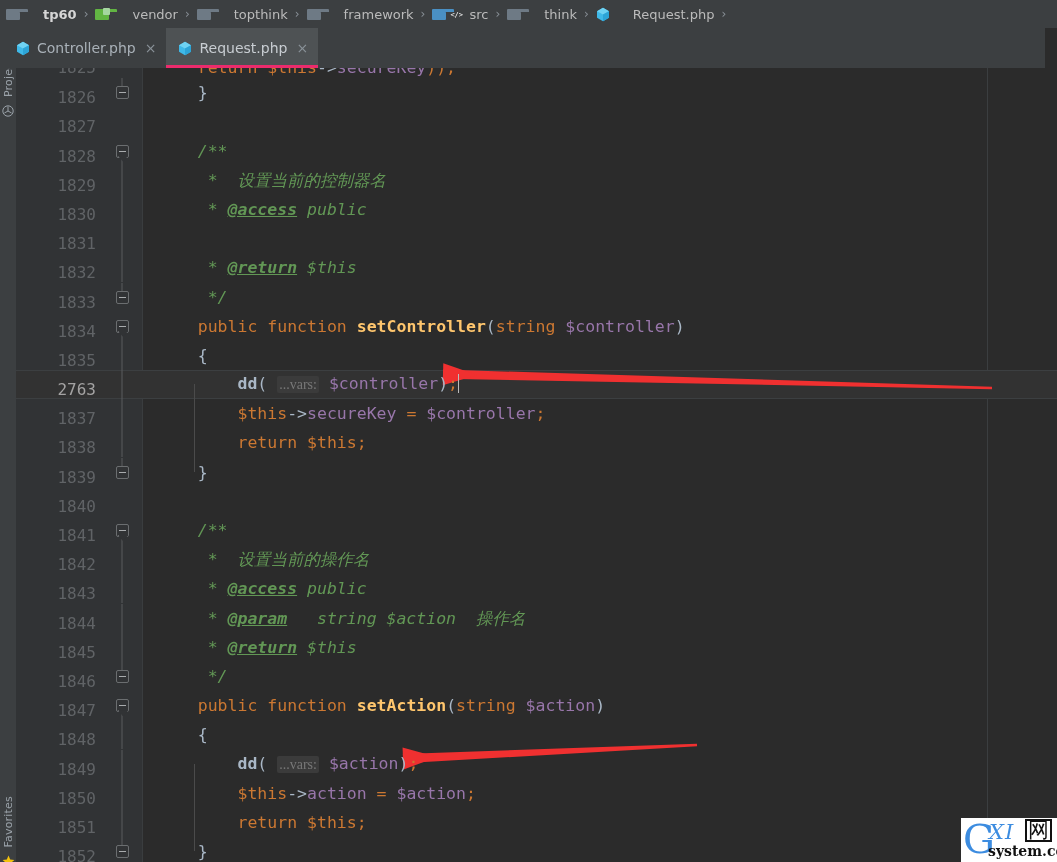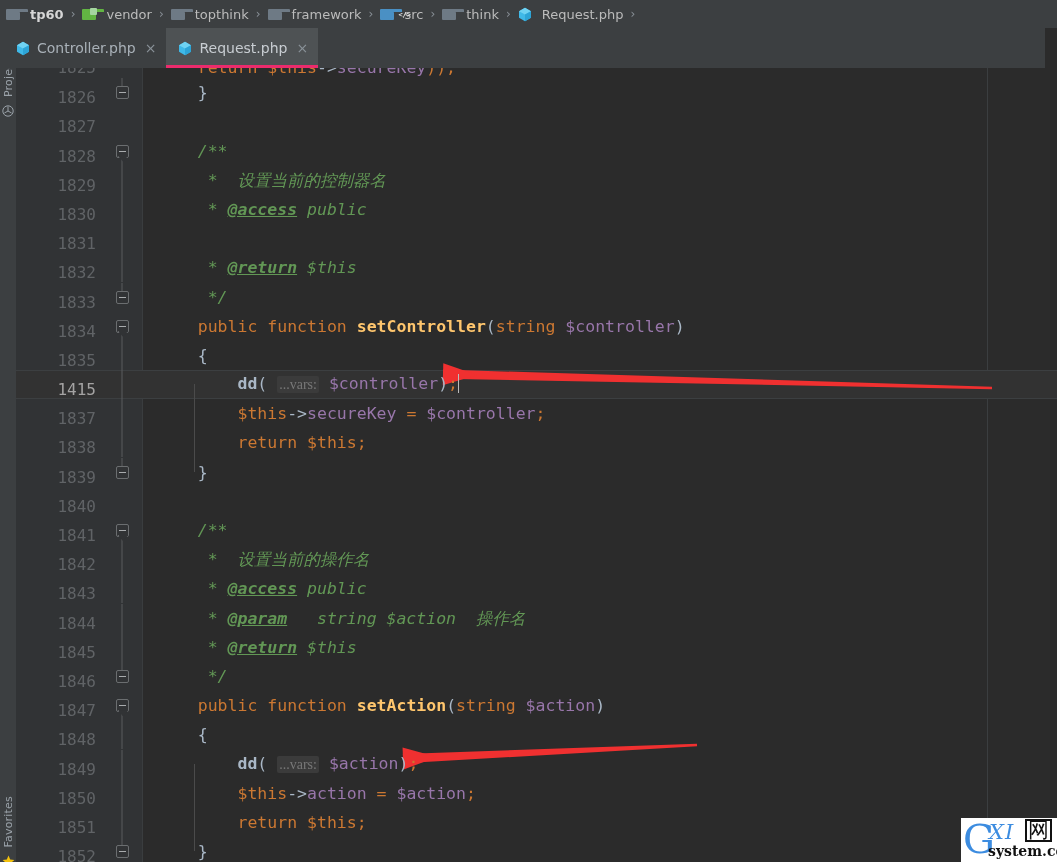--- a/index.html
+++ b/index.html
@@ -10,21 +10,21 @@
     overflow: hidden;
   }
   #app { position: relative; width: 1057px; height: 862px; background: #2b2b2b; }
 
   
   .breadcrumb-bar {
     position: absolute; left: 0; top: 0; width: 1057px; height: 28px;
     background: #3c3f41; display: flex; align-items: center;
     padding-left: 6px; gap: 0;
   }
-  .crumb { display: flex; align-items: center; gap: 10px; }
+  .crumb { display: flex; align-items: center; gap: 23px; }
   .crumb-label {
     font-size: 13px; color: #bbbbbb; white-space: nowrap;
     font-family: "DejaVu Sans", "Liberation Sans", sans-serif;
   }
   .crumb-label.bold { font-weight: bold; color: #d6d6d6; }
   .crumb-sep { font-size: 12px; color: #888f96; padding: 0 7px; }
 
   .ico { display: inline-block; position: relative; flex: 0 0 auto; }
   .ico-folder { width: 14px; height: 11px; }
   .ico-folder .body {
@@ -413,21 +413,21 @@
         </div>
         <div class="row">
           <div class="lineno">1835</div>
           <div class="fold">
             <span class="fold-line"></span>
           </div>
           <div class="code"><span class="punct">    {</span></div>
         </div>
         <div class="row current">
           <div class="hl"></div>
-          <div class="lineno">1415</div>
+          <div class="lineno">2763</div>
           <div class="fold">
             <span class="fold-line"></span>
           </div>
           <div class="code"><span class="punct">        </span><span class="ddfn">dd</span><span class="paren">(</span><span class="punct"> </span><span class="hint">...vars:</span><span class="punct"> </span><span class="var">$controller</span><span class="paren">)</span><span class="semi">;</span><span class="caret"></span></div>
         </div>
         <div class="row">
           <div class="lineno">1837</div>
           <div class="fold">
             <span class="fold-line"></span>
           </div>

